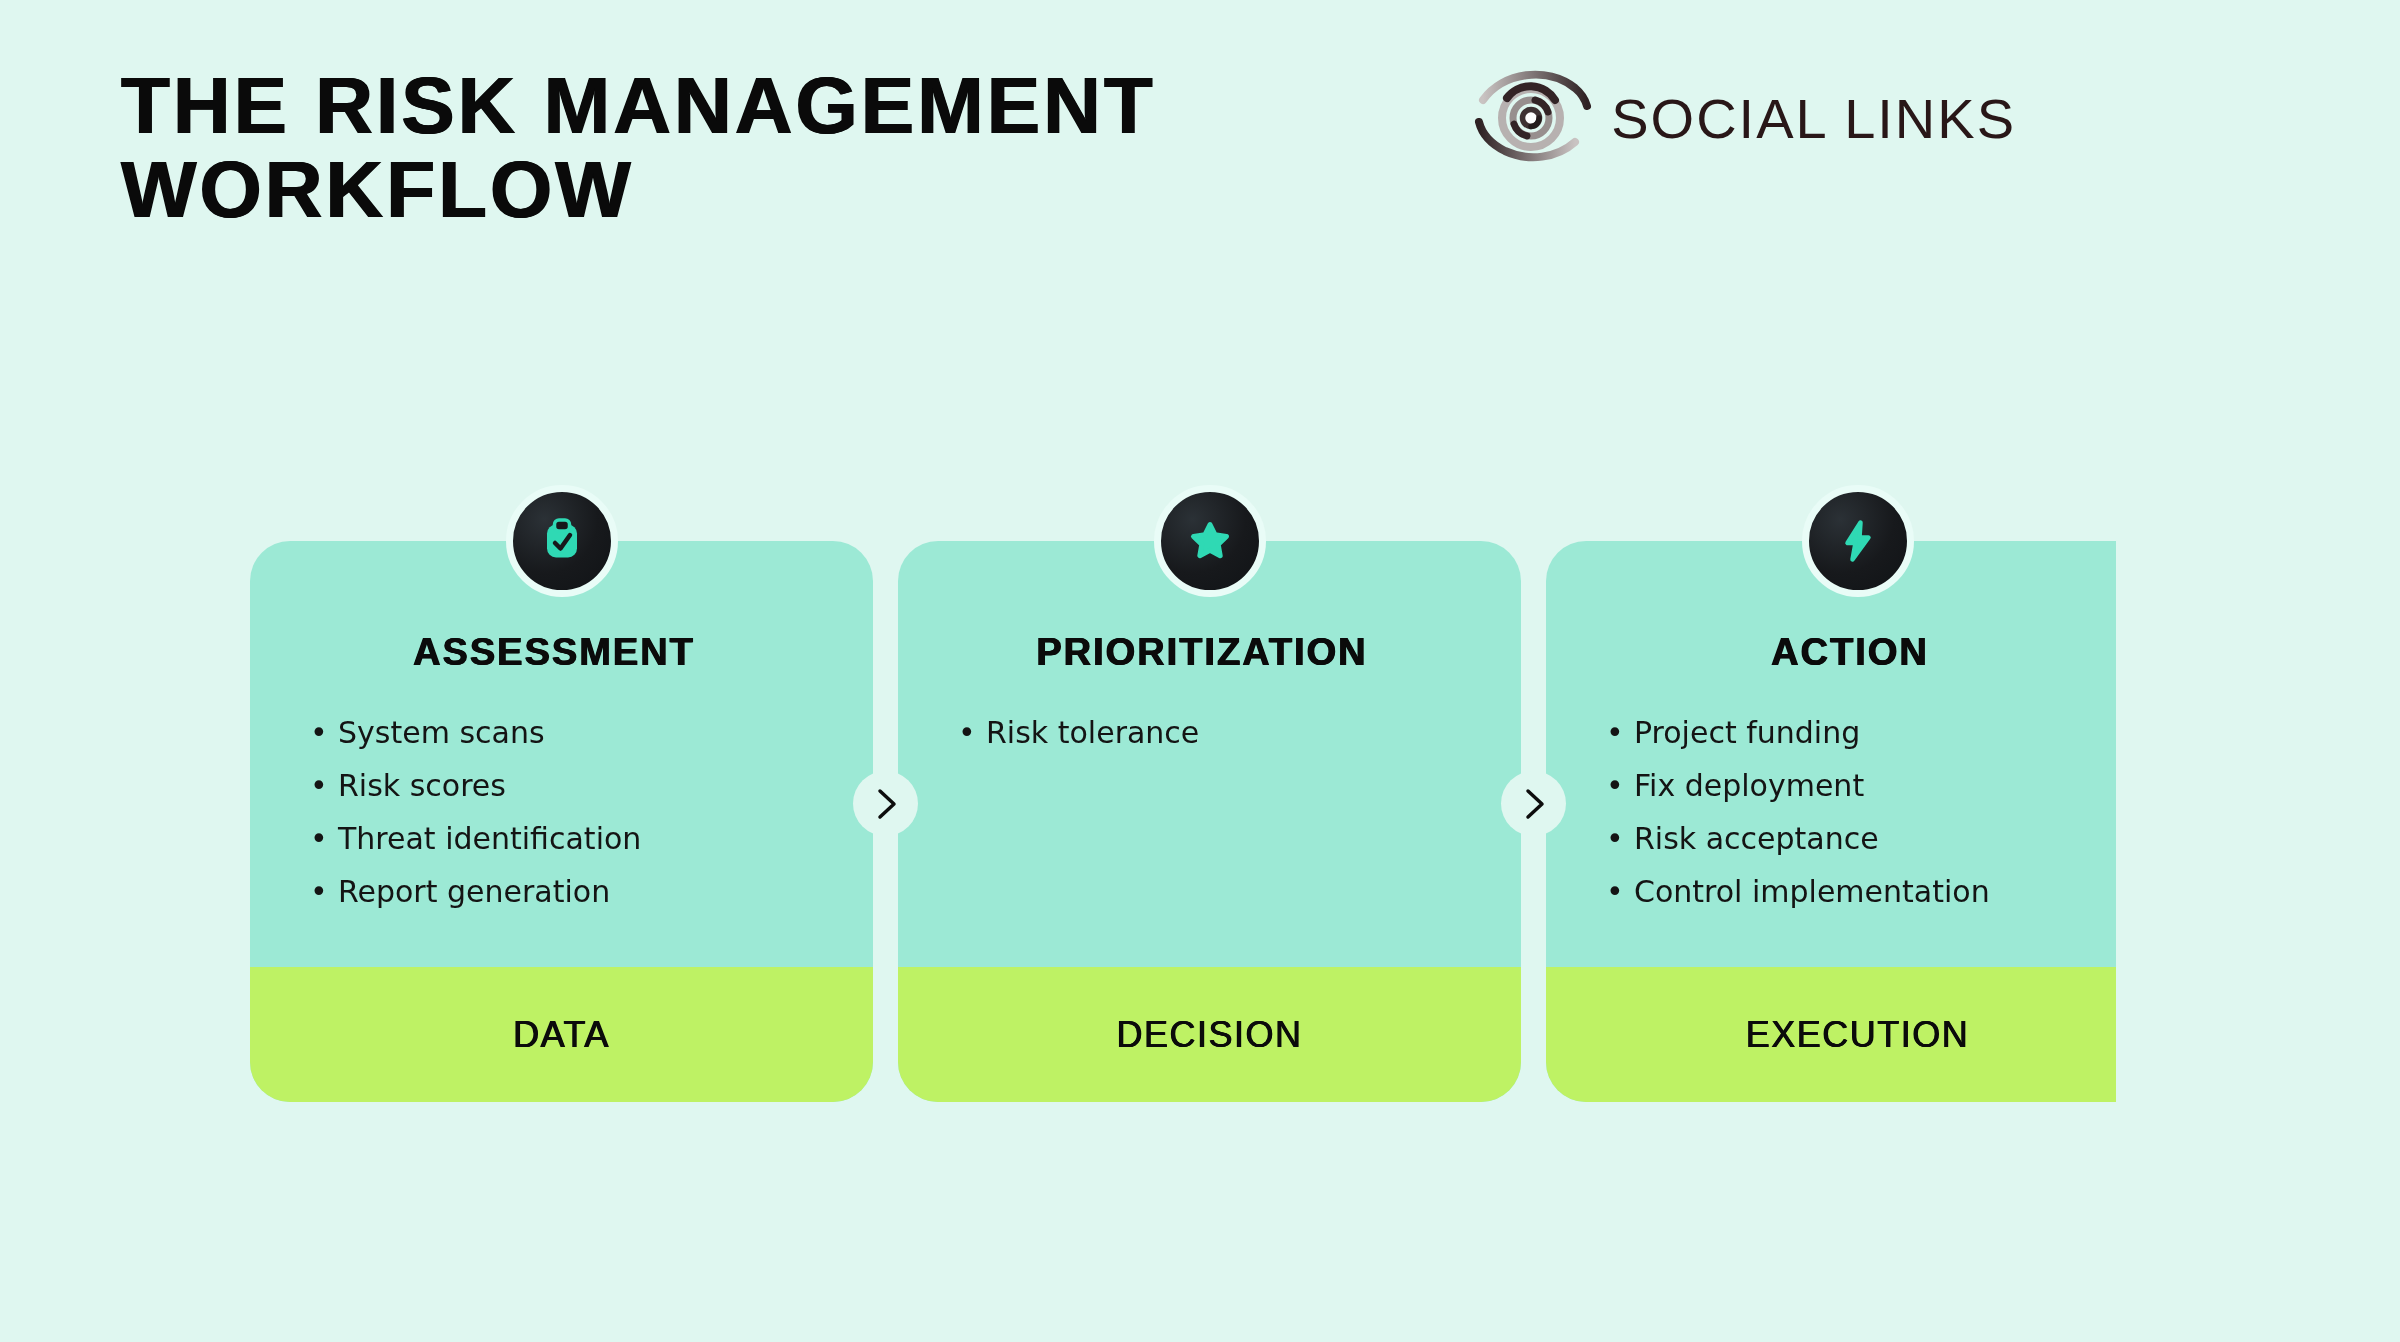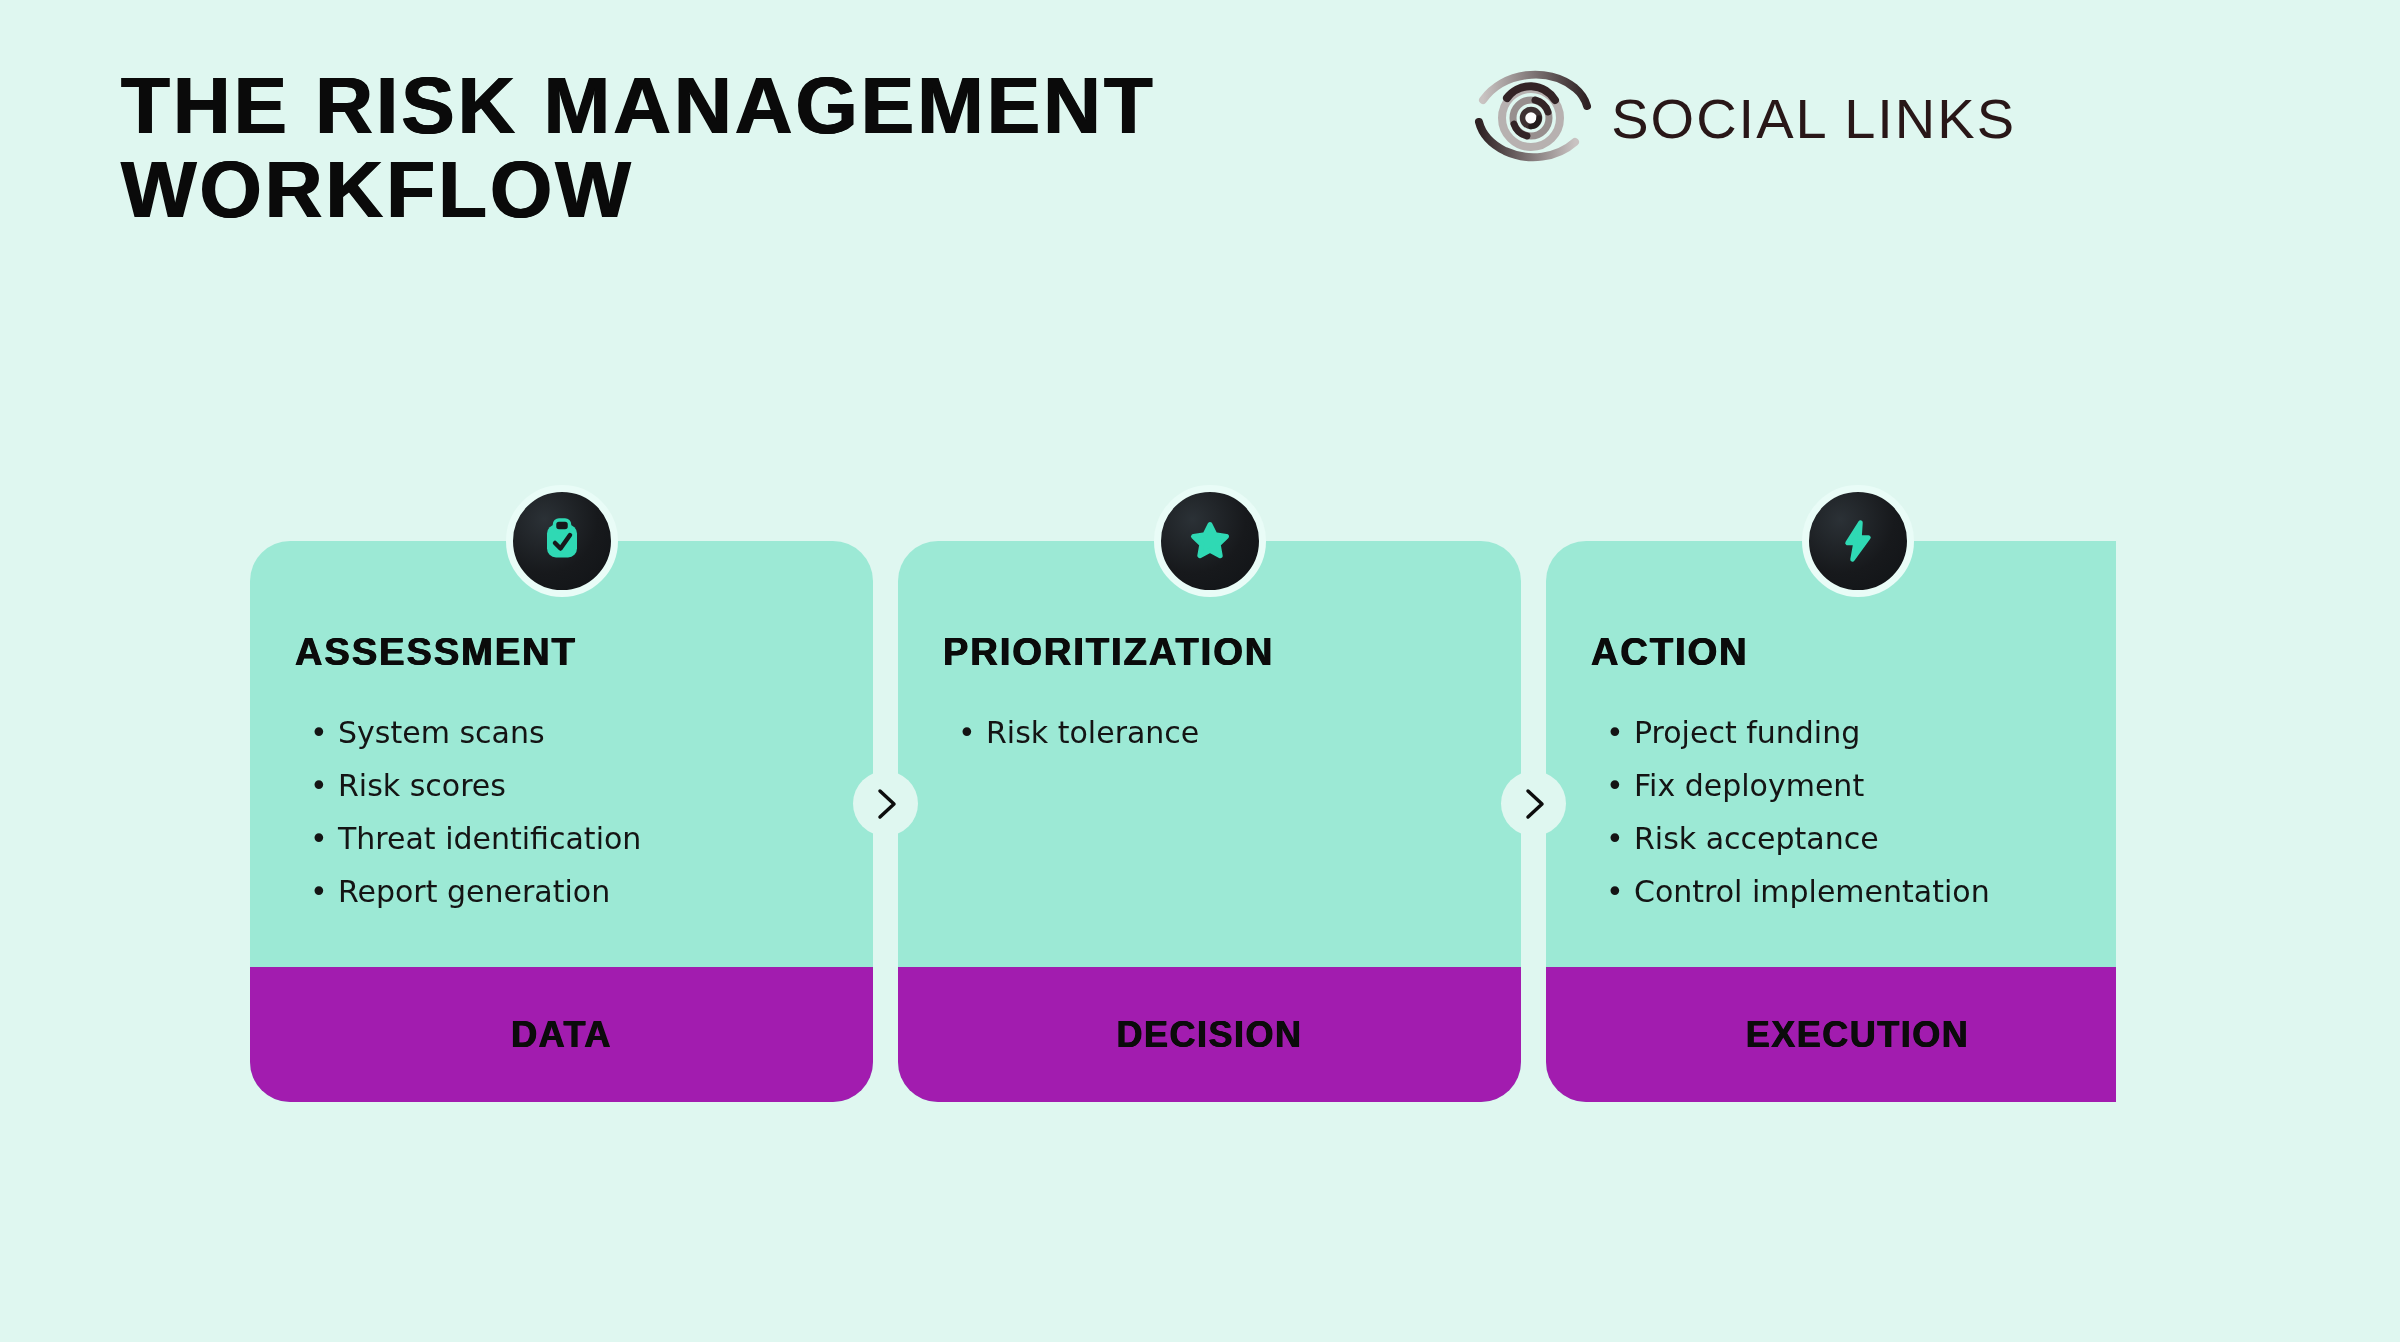--- a/index.html
+++ b/index.html
@@ -11,28 +11,28 @@
          font-weight:900;letter-spacing:3px;color:#0a0a0a;
          text-shadow:.7px 0 0 currentColor,-.7px 0 0 currentColor;}
   .logo{position:absolute;top:62px;right:100px;display:flex;align-items:center;gap:10px;}
   .logo-text{font-size:56px;letter-spacing:2px;color:#291718;font-weight:400;}
 
   
   .cards{position:absolute;left:250px;top:541px;display:flex;gap:25px;}
   .card{position:relative;width:623px;height:561px;background:#9ce9d5;border-radius:40px;}
   .card-body{position:relative;height:426px;}
   .card-title{padding:90px 60px 0 45px;font-size:38px;font-weight:900;letter-spacing:2px;
-              color:#0b0b0b;text-shadow:.6px 0 0 currentColor,-.6px 0 0 currentColor;}
+              color:#0b0b0b;text-shadow:.6px 0 0 currentColor,-.6px 0 0 currentColor;text-align:center;}
   .card-list{margin:42px 0 0 0;padding:0;list-style:none;
              font-family:"DejaVu Sans",sans-serif;font-size:30px;line-height:34px;color:#141414;}
   .card-list li{position:relative;padding-left:88px;margin-bottom:19px;}
   .card-list li::before{content:"•";position:absolute;left:60px;top:0;font-size:30px;color:#141414;}
-  .card-footer{position:absolute;left:0;bottom:0;width:100%;height:135px;background:#a21caf;
+  .card-footer{position:absolute;left:0;bottom:0;width:100%;height:135px;background:#bef264;
                border-radius:0 0 40px 40px;display:flex;align-items:center;justify-content:center;
-               font-size:36px;font-weight:700;letter-spacing:1.5px;color:#0b0b0b;
+               font-size:36px;font-weight:400;letter-spacing:1.5px;color:#0b0b0b;
                text-shadow:.6px 0 0 currentColor,-.6px 0 0 currentColor;}
 
   
   .badge{position:absolute;left:50%;top:0;transform:translate(-50%,-50%);
          width:98px;height:98px;box-sizing:content-box;border:7px solid #e9fcf7;border-radius:50%;
          background:radial-gradient(circle at 32% 28%, #2b3136 0%, #17191c 55%, #101316 100%);
          display:flex;align-items:center;justify-content:center;}
 
   
   .arrow{position:absolute;width:65px;height:65px;border-radius:50%;background:#dff7f0;

